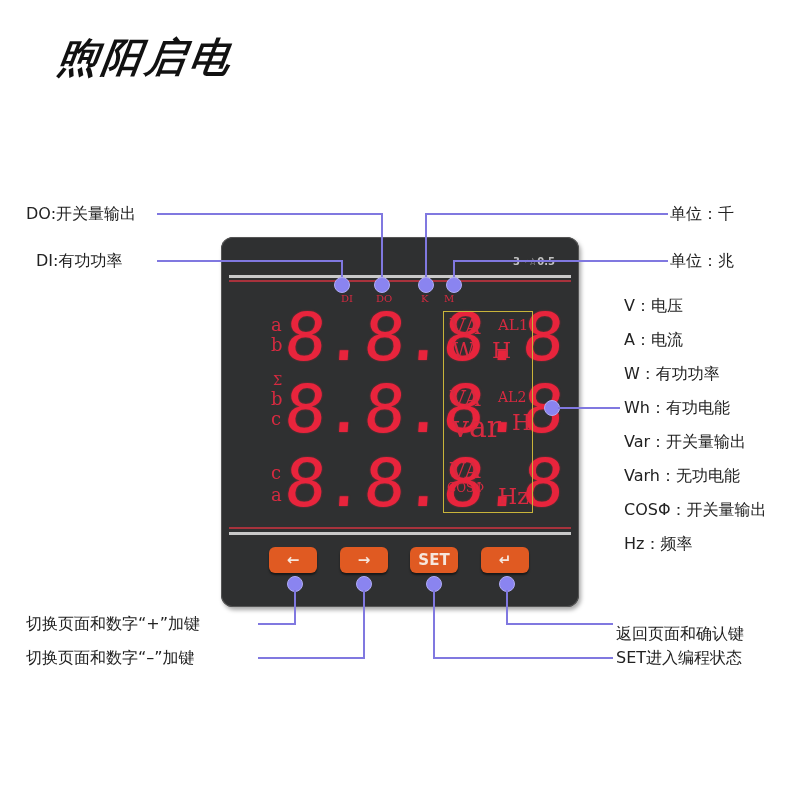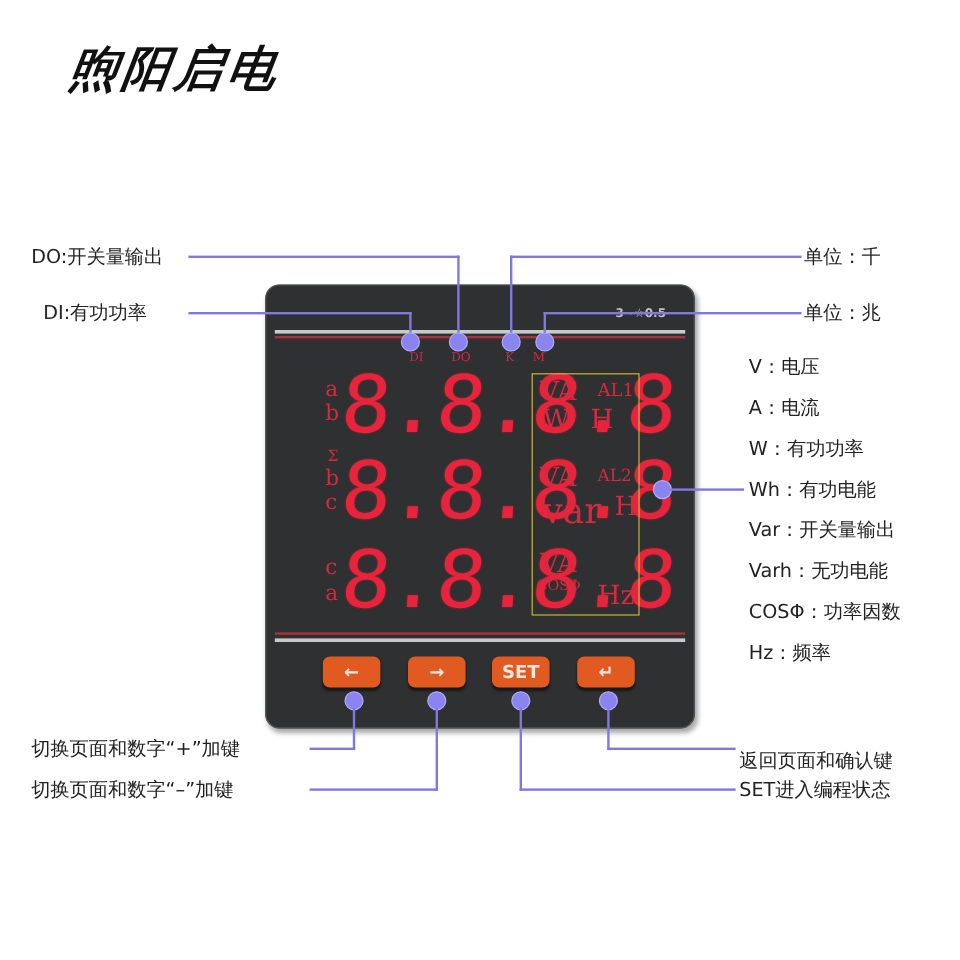--- a/index.html
+++ b/index.html
@@ -102,21 +102,21 @@
 <div class="label" style="left:616px; top:624px">返回页面和确认键</div>
 <div class="label" style="left:616px; top:648px">SET进入编程状态</div>
 
 <div>
   <div class="label" style="left:624px; top:296px">V：电压</div>
   <div class="label" style="left:624px; top:330px">A：电流</div>
   <div class="label" style="left:624px; top:364px">W：有功功率</div>
   <div class="label" style="left:624px; top:398px">Wh：有功电能</div>
   <div class="label" style="left:624px; top:432px">Var：开关量输出</div>
   <div class="label" style="left:624px; top:466px">Varh：无功电能</div>
-  <div class="label" style="left:624px; top:500px">COSΦ：功率因数</div>
+  <div class="label" style="left:624px; top:500px">COSΦ：开关量输出</div>
   <div class="label" style="left:624px; top:534px">Hz：频率</div>
 </div>
 
 <div class="line" style="left:157px; top:213px; width:226px; height:2px"></div>
 <div class="line" style="left:381px; top:213px; width:2px; height:70px"></div>
 <div class="dot" style="left:374px; top:277px"></div>
 
 <div class="line" style="left:157px; top:260px; width:186px; height:2px"></div>
 <div class="line" style="left:341px; top:260px; width:2px; height:23px"></div>
 <div class="dot" style="left:334px; top:277px"></div>

